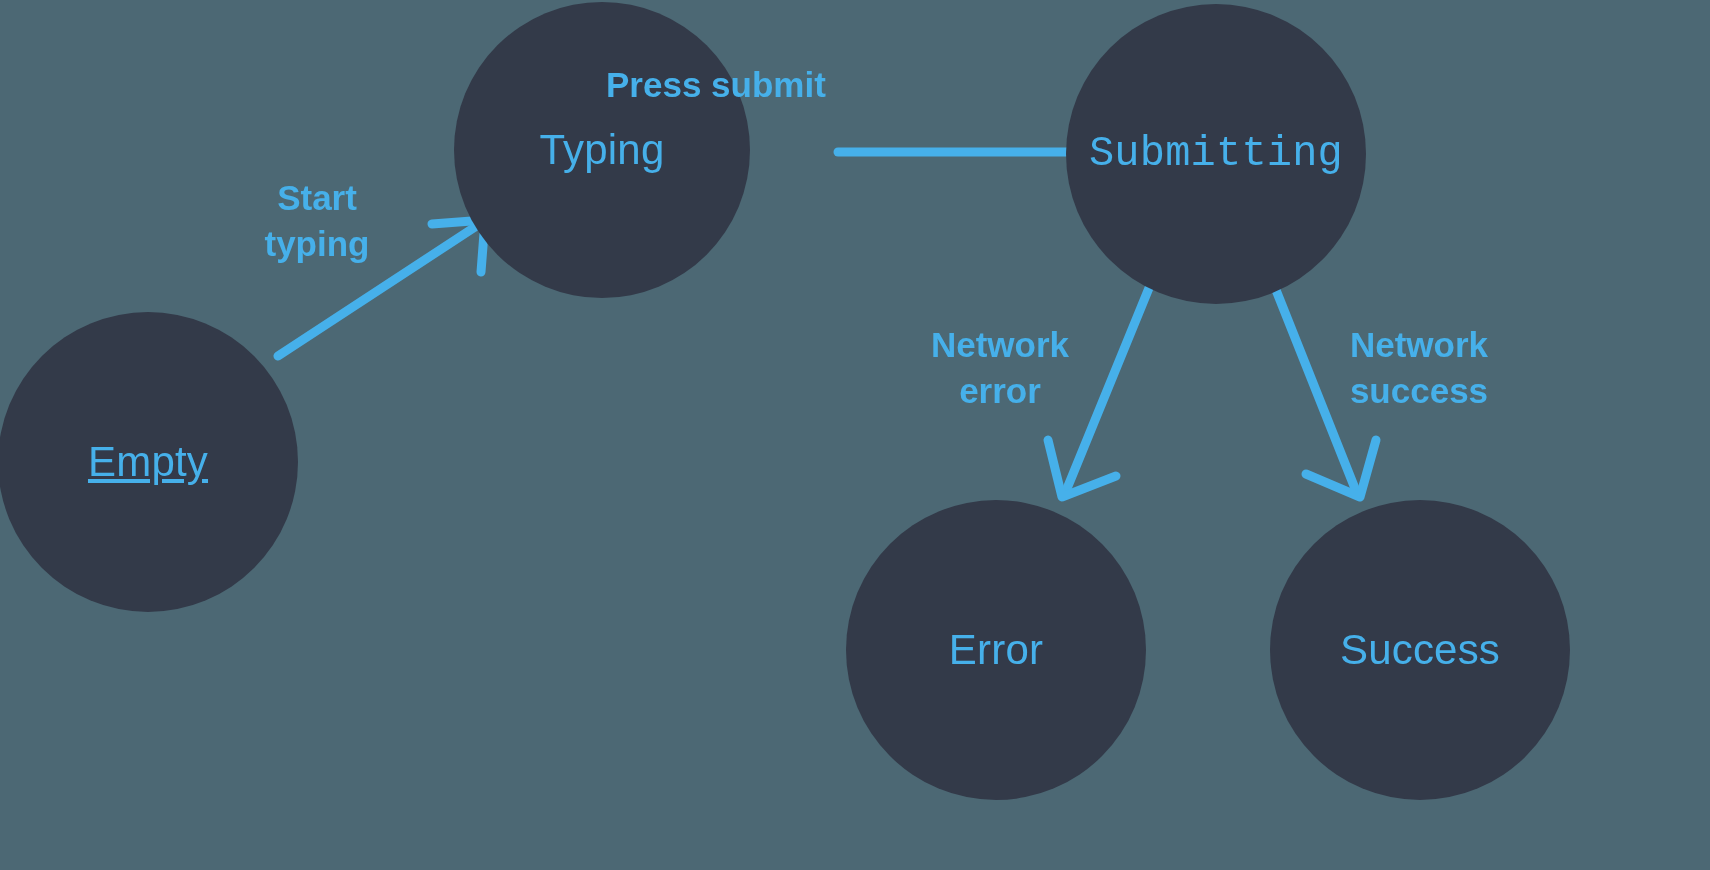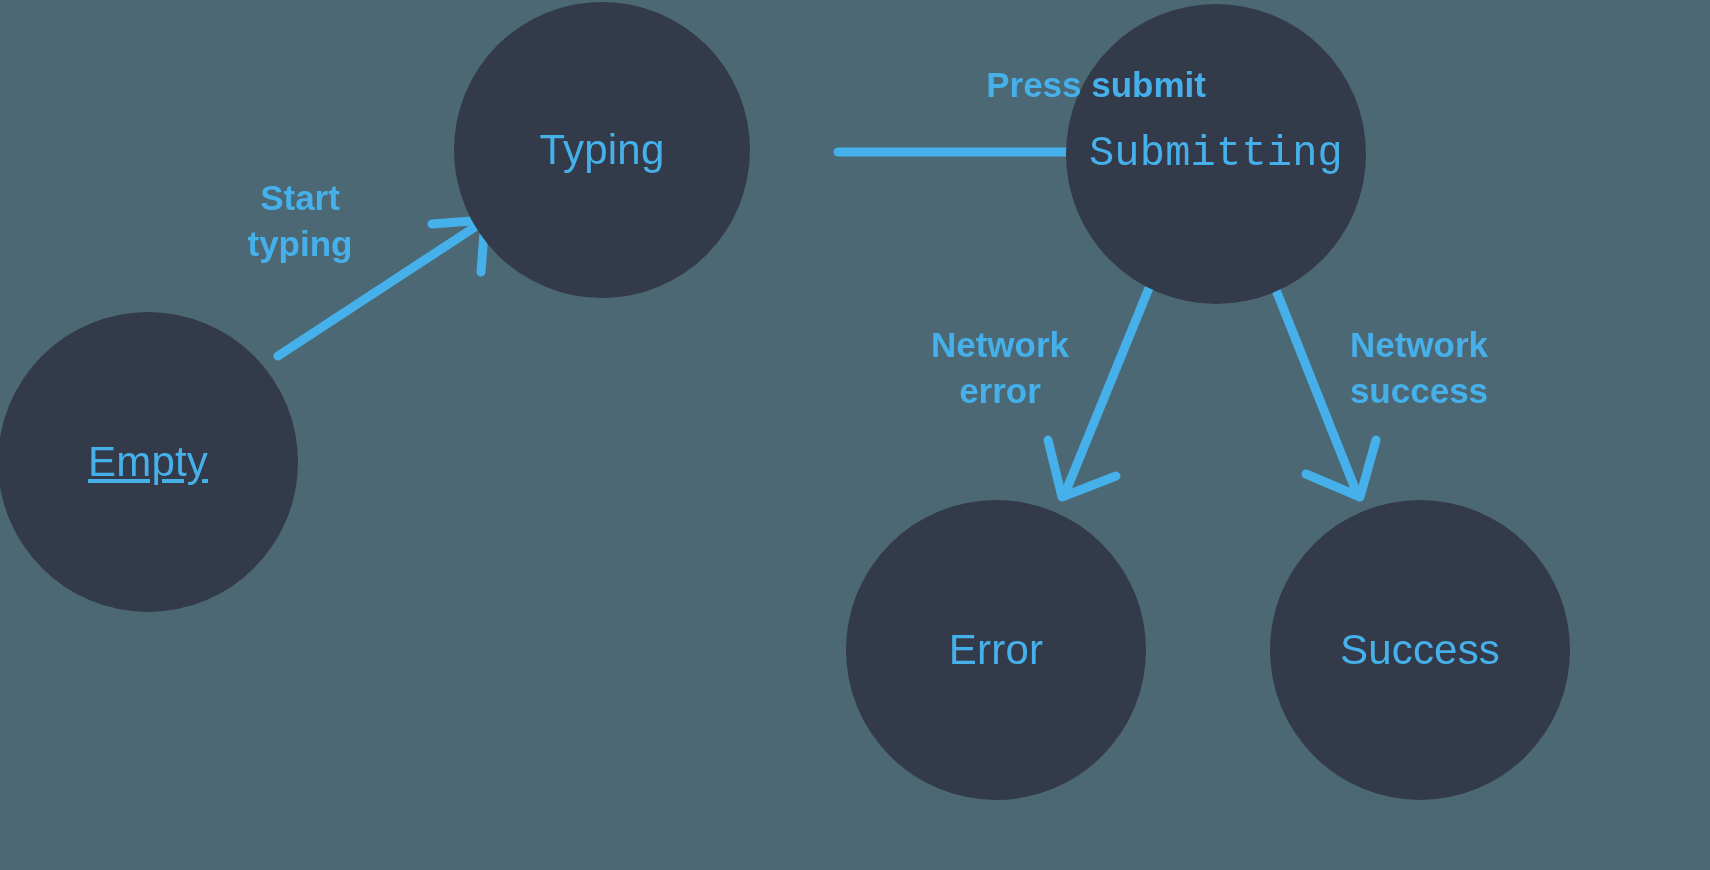--- a/index.html
+++ b/index.html
@@ -97,24 +97,24 @@
   </div>
 
   <div class="state-node" id="node-error" style="left: 846px; top: 500px; width: 300px; height: 300px; background: rgb(51, 58, 73);">
     <span class="state-label" style="color: rgb(70, 176, 234);">Error</span>
   </div>
 
   <div class="state-node" id="node-success" style="left: 1270px; top: 500px; width: 300px; height: 300px; background: rgb(51, 58, 73);">
     <span class="state-label" style="color: rgb(70, 176, 234);">Success</span>
   </div>
 
-  <div class="edge-label" id="label-start-typing" style="left: 0px; top: 175px; width: 600px; color: rgb(70, 176, 234); text-align: center;">Start
+  <div class="edge-label" id="label-start-typing" style="left: 17px; top: 175px; width: 600px; color: rgb(70, 176, 234); text-align: center;">Start
 typing</div>
 
-  <div class="edge-label" id="label-press-submit" style="left: 606px; top: 62px; width: 600px; color: rgb(70, 176, 234); text-align: right;">Press submit</div>
+  <div class="edge-label" id="label-press-submit" style="left: 606px; top: 62px; width: 600px; color: rgb(70, 176, 234); text-align: left;">Press submit</div>
 
   <div class="edge-label" id="label-network-error" style="left: 700px; top: 322px; width: 600px; color: rgb(70, 176, 234); text-align: center;">Network
 error</div>
 
   <div class="edge-label" id="label-network-success" style="left: 1119px; top: 322px; width: 600px; color: rgb(70, 176, 234); text-align: center;">Network
 success</div>
 
 </div>
 
 </body></html>

